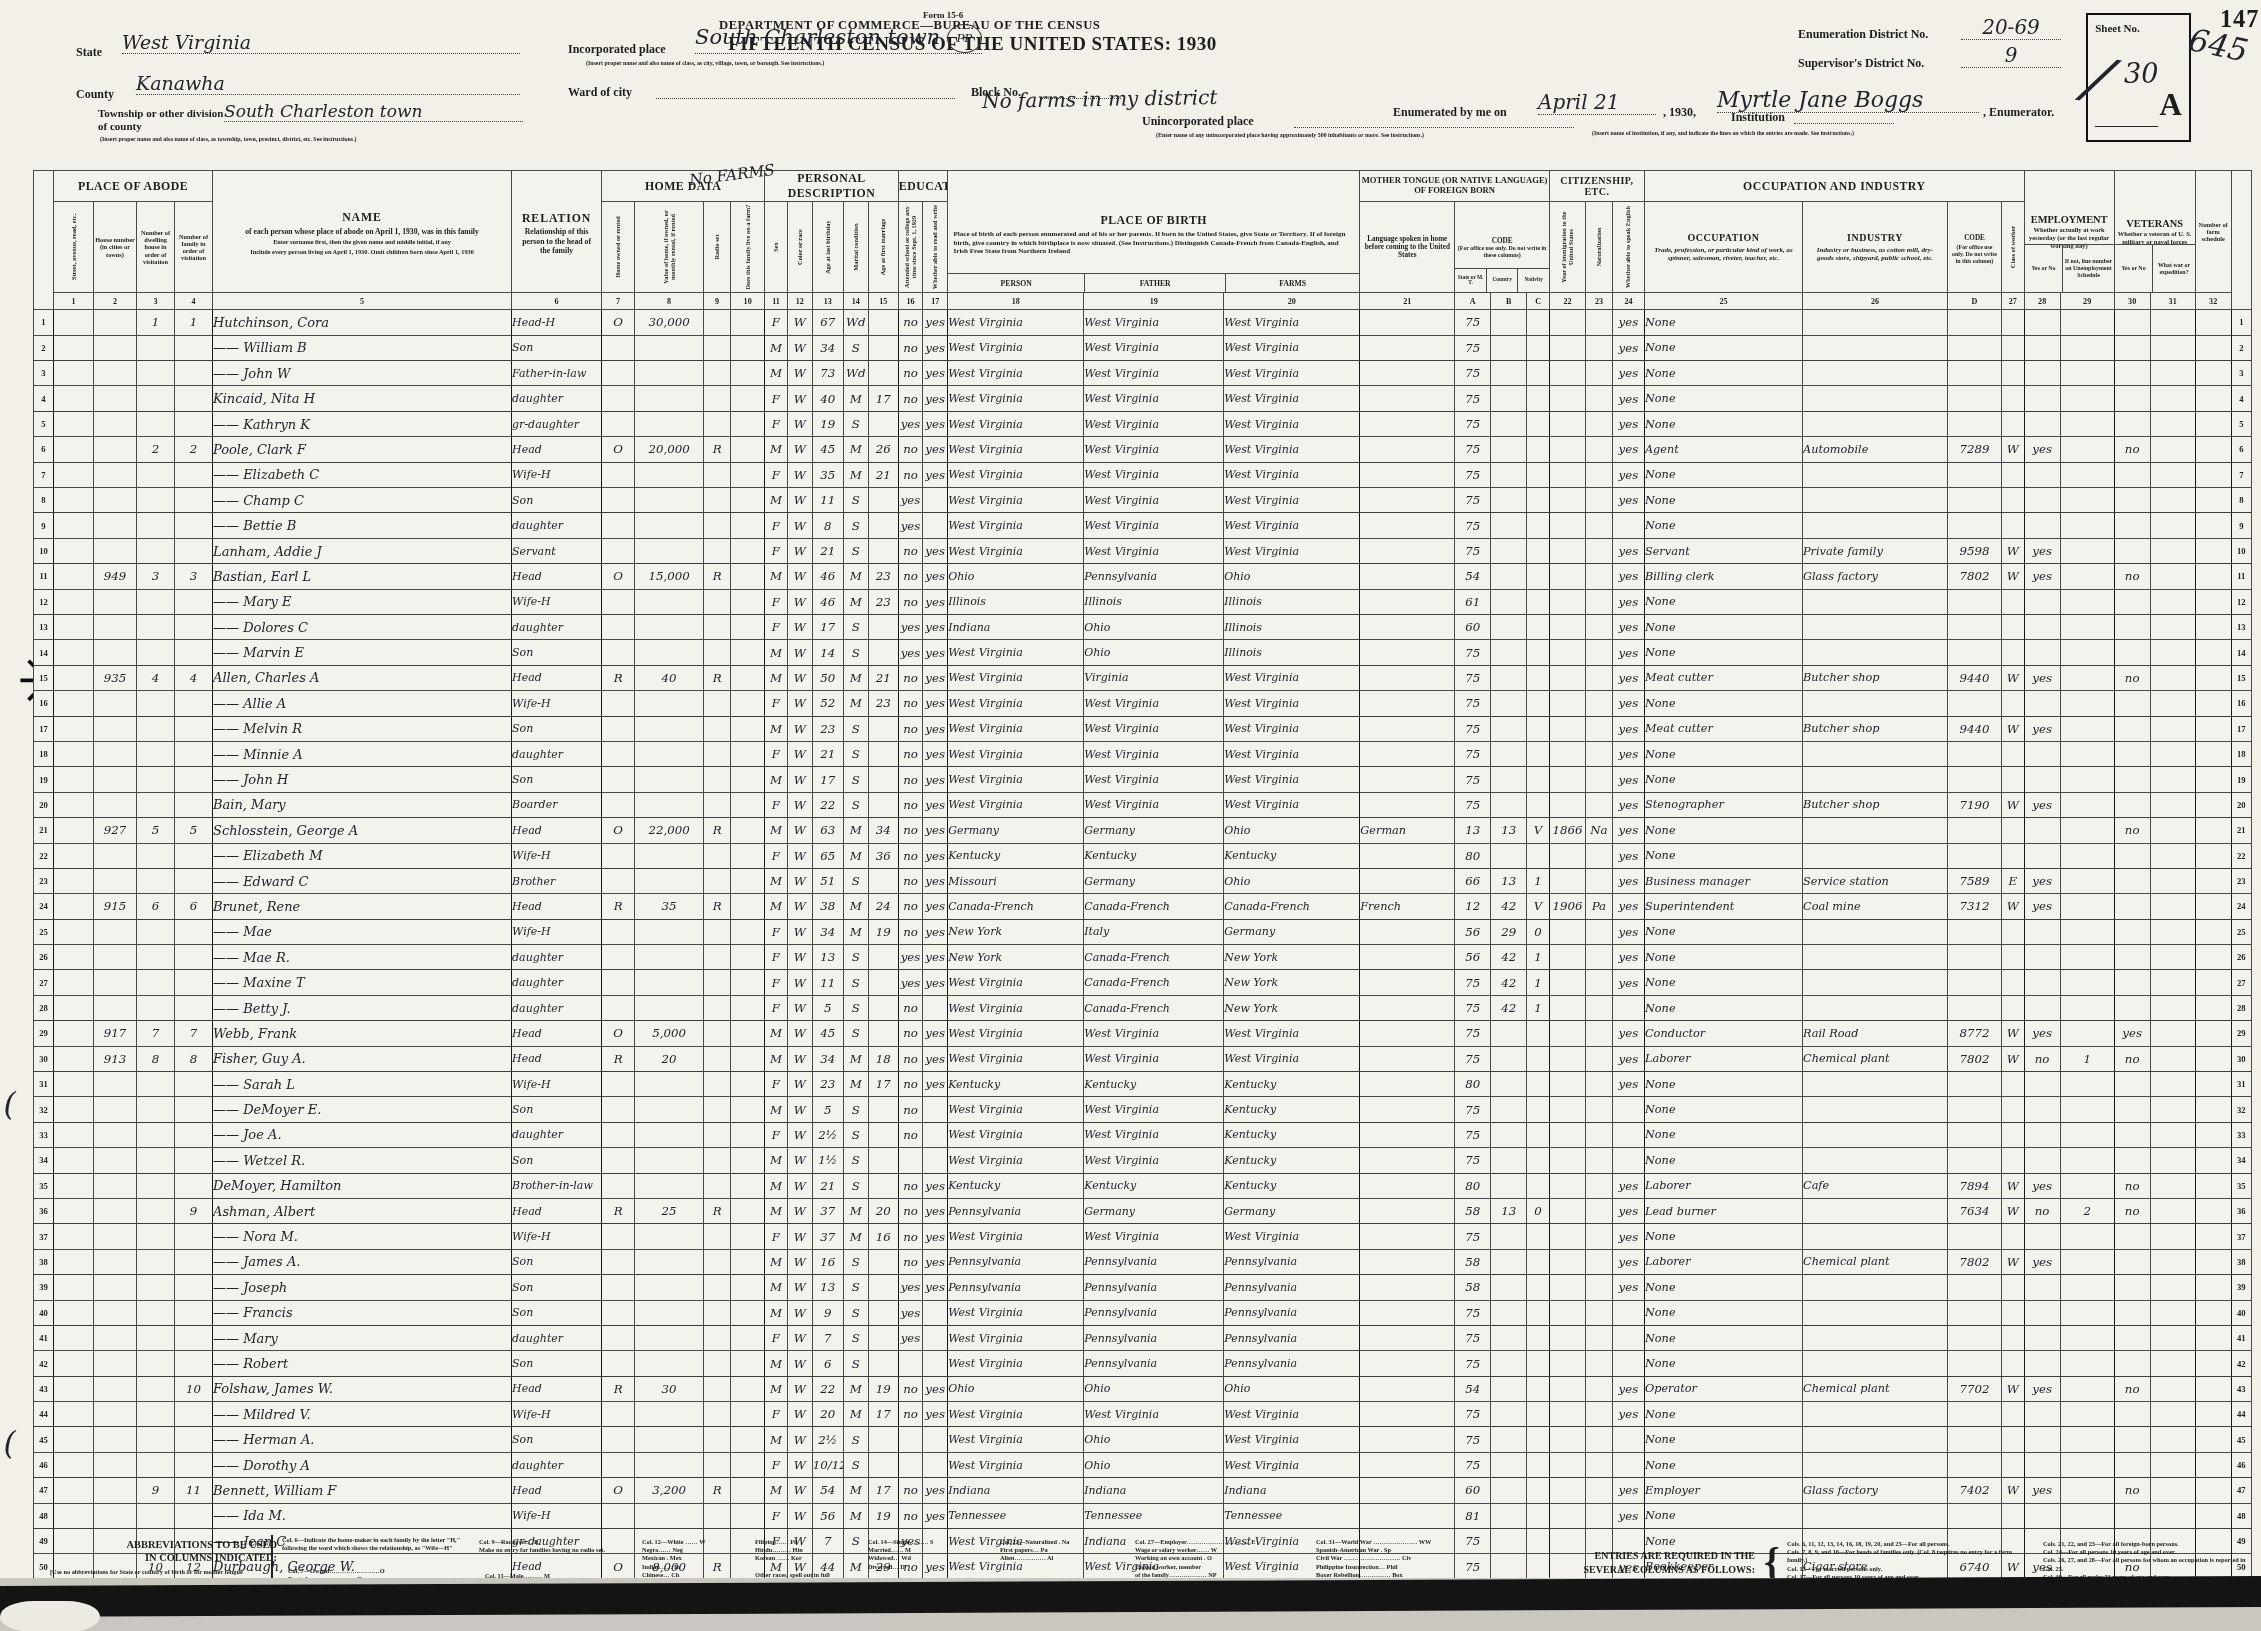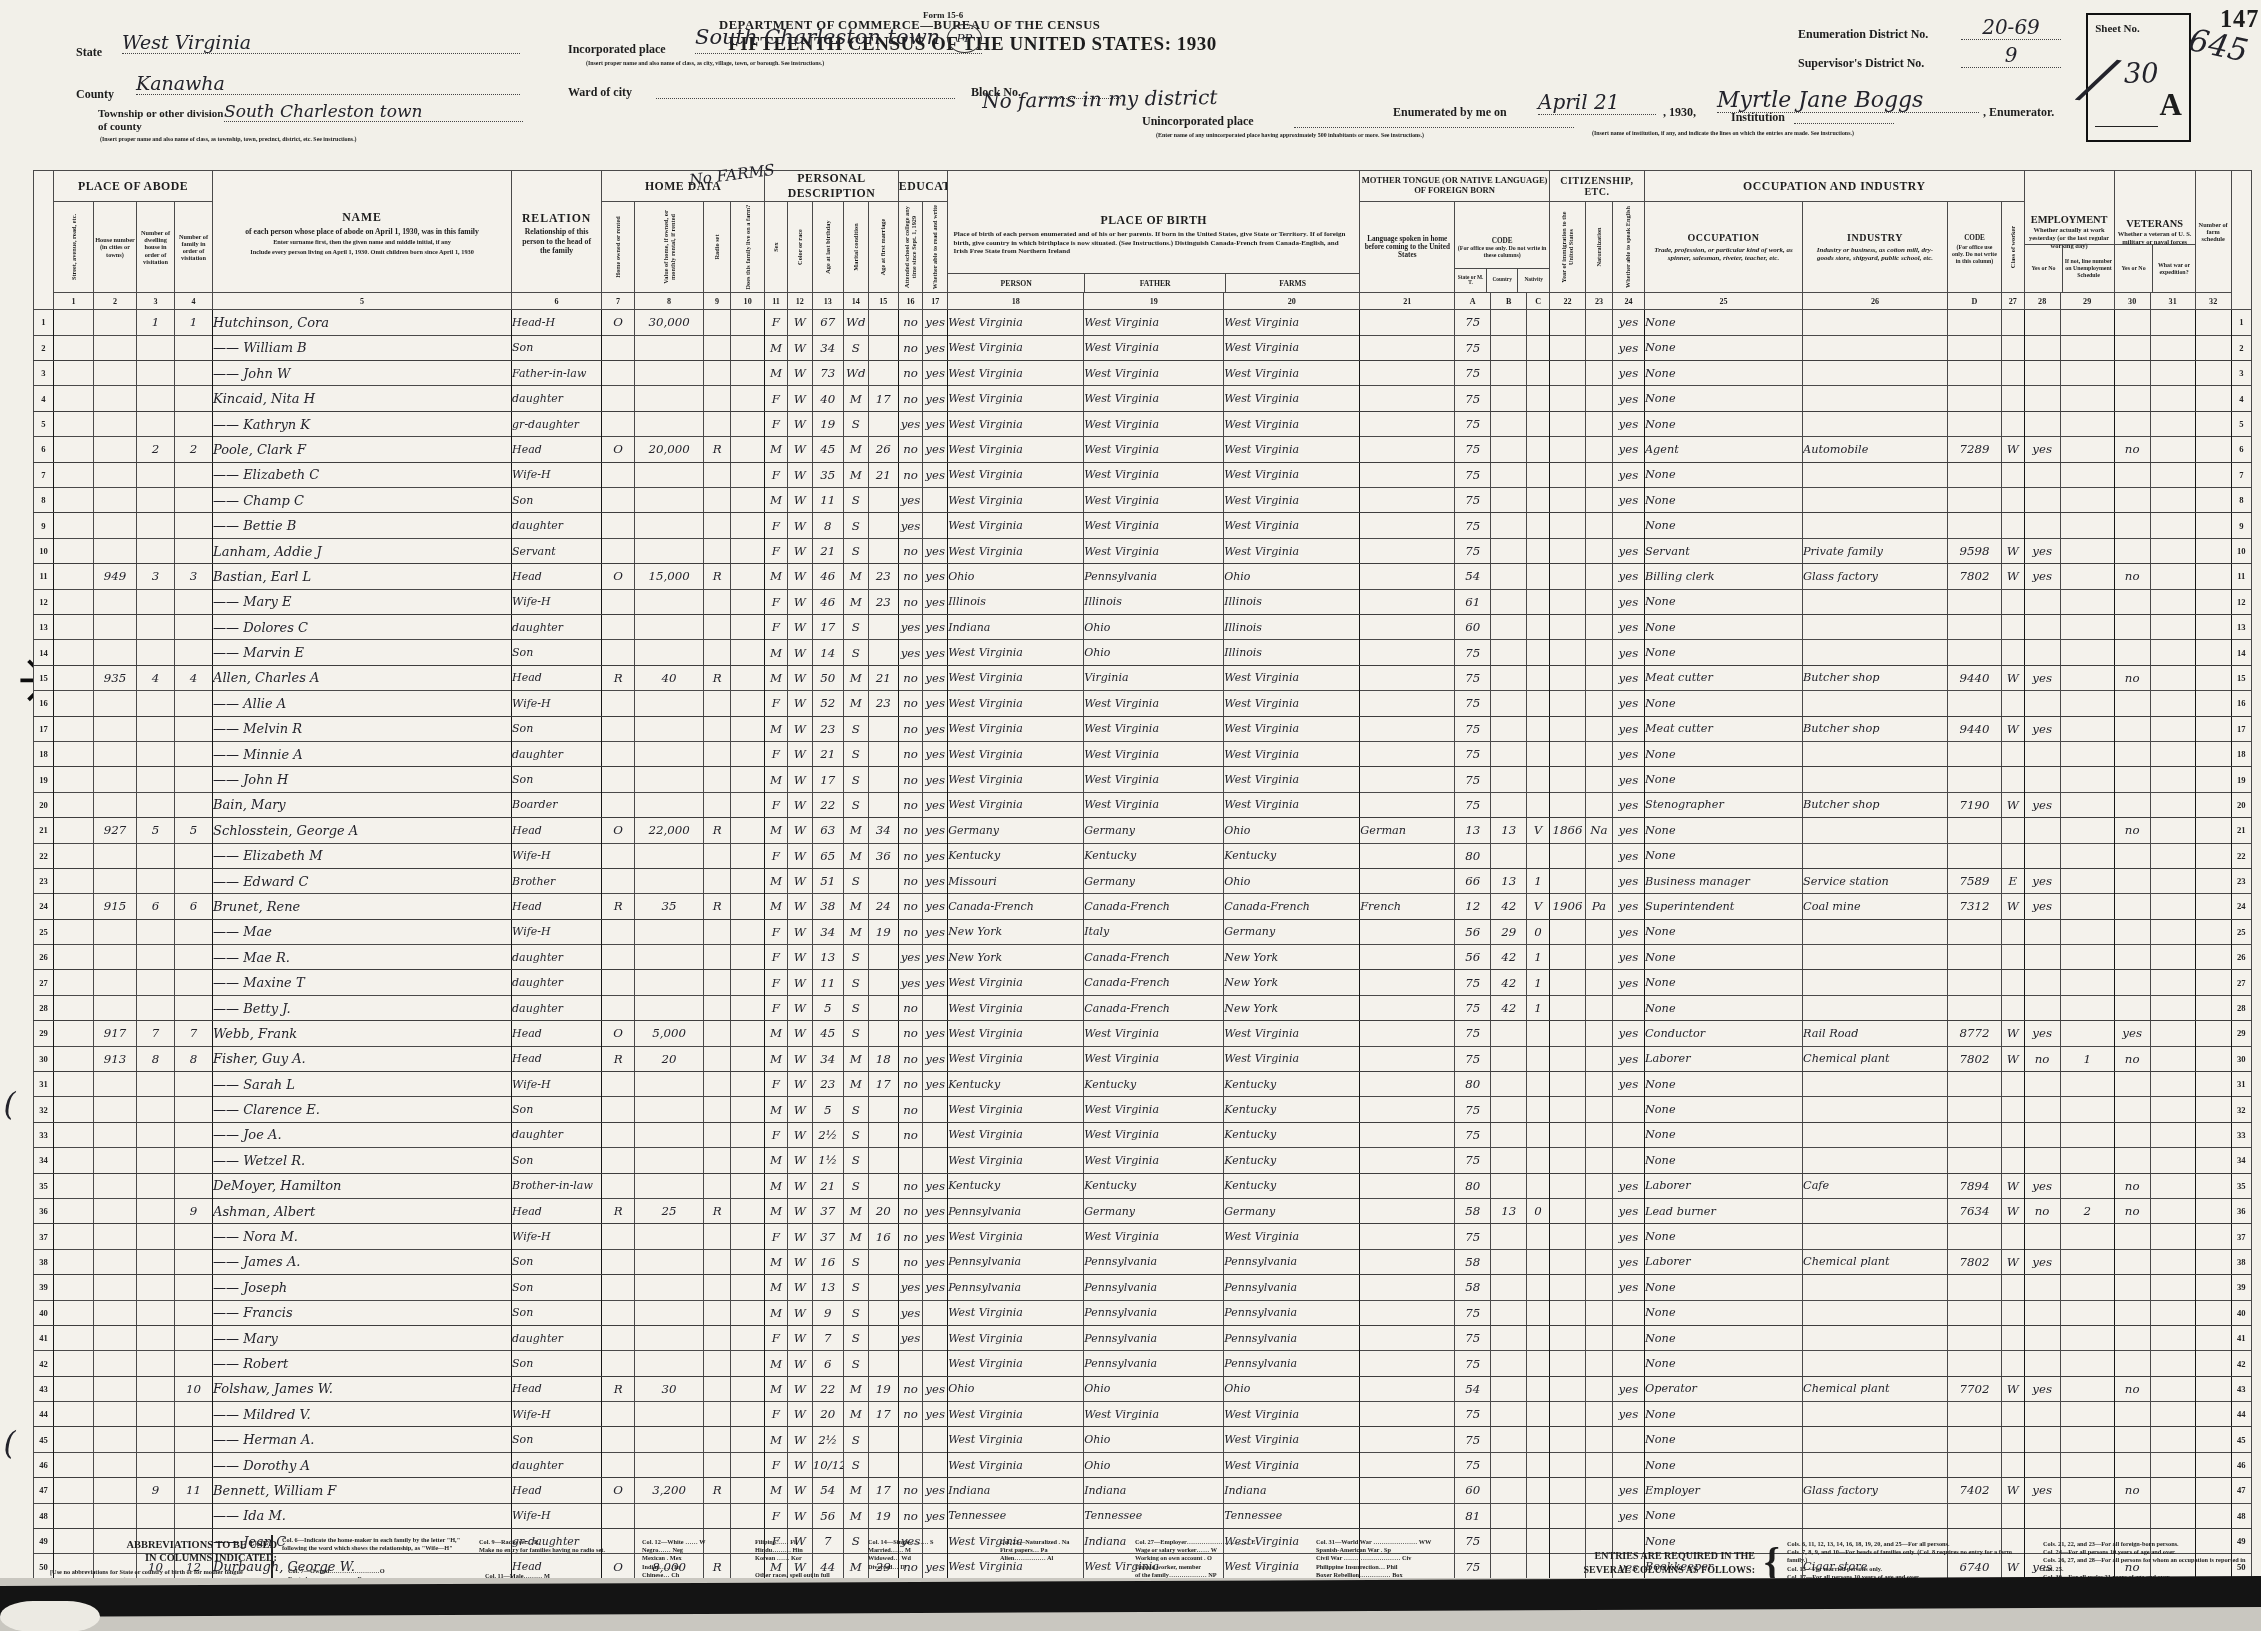--- a/index.html
+++ b/index.html
@@ -1588,21 +1588,21 @@
           <td class="hw ctr"></td>
           <td class="hw ctr"></td>
           <td class="ln">31</td>
         </tr>
         <tr>
           <td class="ln">32</td>
           <td class="hw ctr"></td>
           <td class="hw ctr"></td>
           <td class="hw ctr"></td>
           <td class="hw ctr"></td>
-          <td class="hw tl namec">—— Clarence E.</td>
+          <td class="hw tl namec">—— DeMoyer E.</td>
           <td class="hw tl relc">Son</td>
           <td class="hw ctr"></td>
           <td class="hw ctr"></td>
           <td class="hw ctr"></td>
           <td class="hw ctr"></td>
           <td class="hw ctr">M</td>
           <td class="hw ctr">W</td>
           <td class="hw ctr">5</td>
           <td class="hw ctr">S</td>
           <td class="hw ctr"></td>

